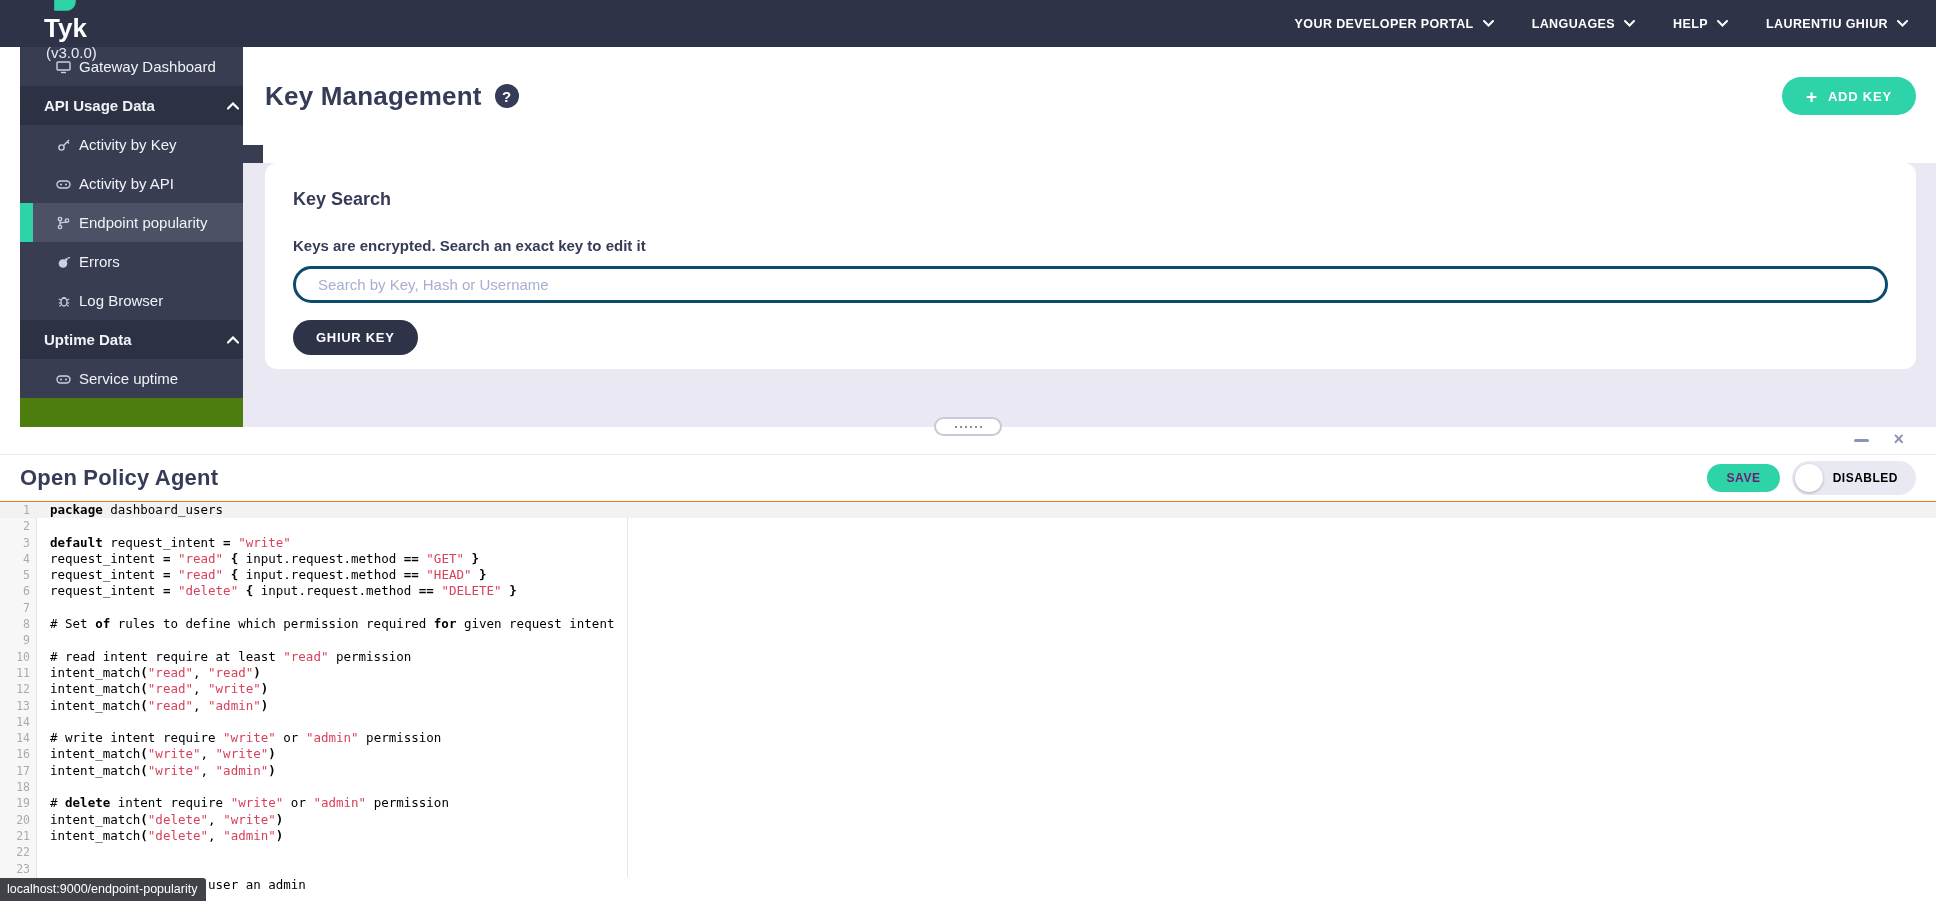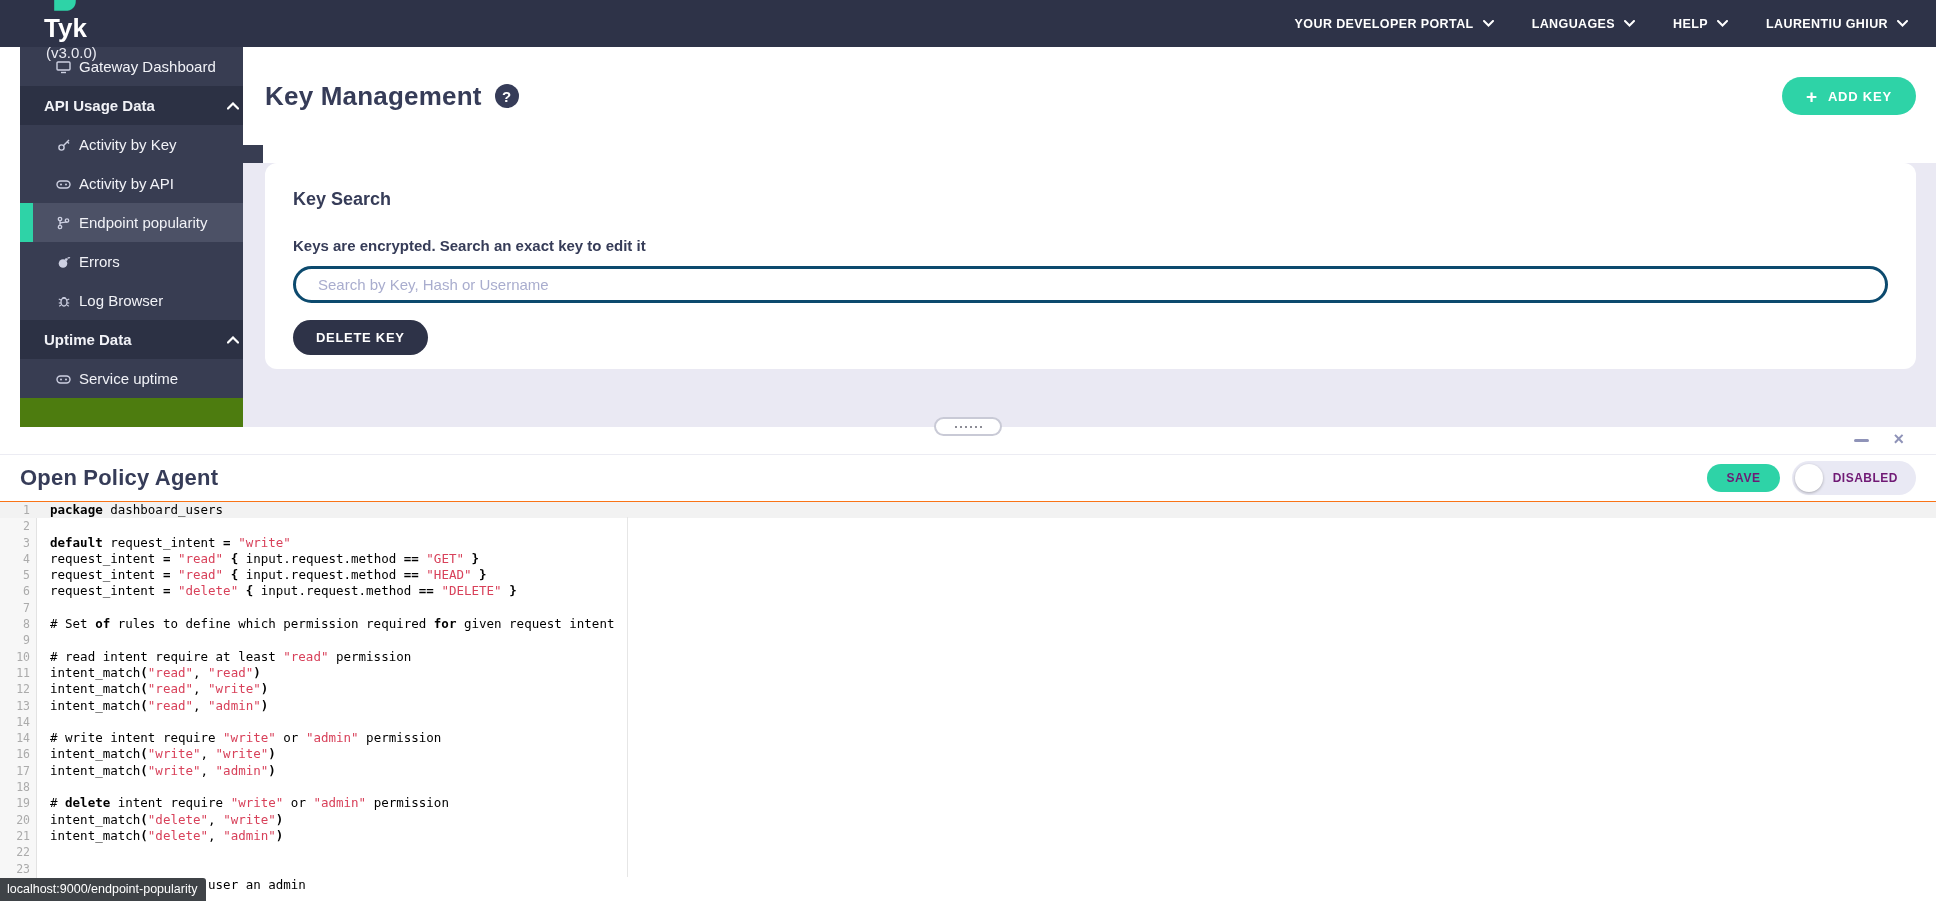--- a/index.html
+++ b/index.html
@@ -96,21 +96,21 @@
   .panel-actions { margin-left:auto; display:flex; align-items:center; gap:12px; }
   .btn-save {
     height:28px; padding:0 19px; border:none; border-radius:14px; background:#2ed3a7;
     color:#701a75; font-family:inherit; font-size:12px; font-weight:bold; letter-spacing:.6px; cursor:pointer;
   }
   .toggle {
     height:34px; background:#e9e9f4; border-radius:17px; display:flex; align-items:center;
     padding:3px; cursor:pointer;
   }
   .knob { width:28px; height:28px; border-radius:50%; background:#fff; box-shadow:0 1px 3px rgba(0,0,0,.28); }
-  .toggle-label { padding:0 15px 0 10px; font-size:12px; font-weight:bold; color:#701a75; letter-spacing:.5px; }
+  .toggle-label { padding:0 15px 0 10px; font-size:12px; font-weight:bold; color:#000000; letter-spacing:.5px; }
 
   
   .editor {
     position:relative; height:397px; overflow:hidden;
     font-family:"DejaVu Sans Mono", monospace; font-size:12.5px; color:#000;
   }
   .gutter-bg {
     position:absolute; left:0; top:0; bottom:0; width:37px;
     background:#f7f7f7; border-right:1px solid #e2e2e2;
   }
@@ -279,21 +279,21 @@
       <span class="plus">+</span>
       <span>ADD KEY</span>
     </button>
   </div>
   <div class="content-body">
     <div class="card">
       <div class="card-title">Key Search</div>
       <div class="card-desc">Keys are encrypted. Search an exact key to edit it</div>
       <input class="search-input" type="text" placeholder="Search by Key, Hash or Username" style="">
       <div>
-        <button class="btn-lookup">DELETE KEY</button>
+        <button class="btn-lookup">GHIUR KEY</button>
       </div>
     </div>
   </div>
 </div>
 
 <div class="bottom-panel">
   <div class="drag-handle">
     <i></i>
       <i></i>
       <i></i>

